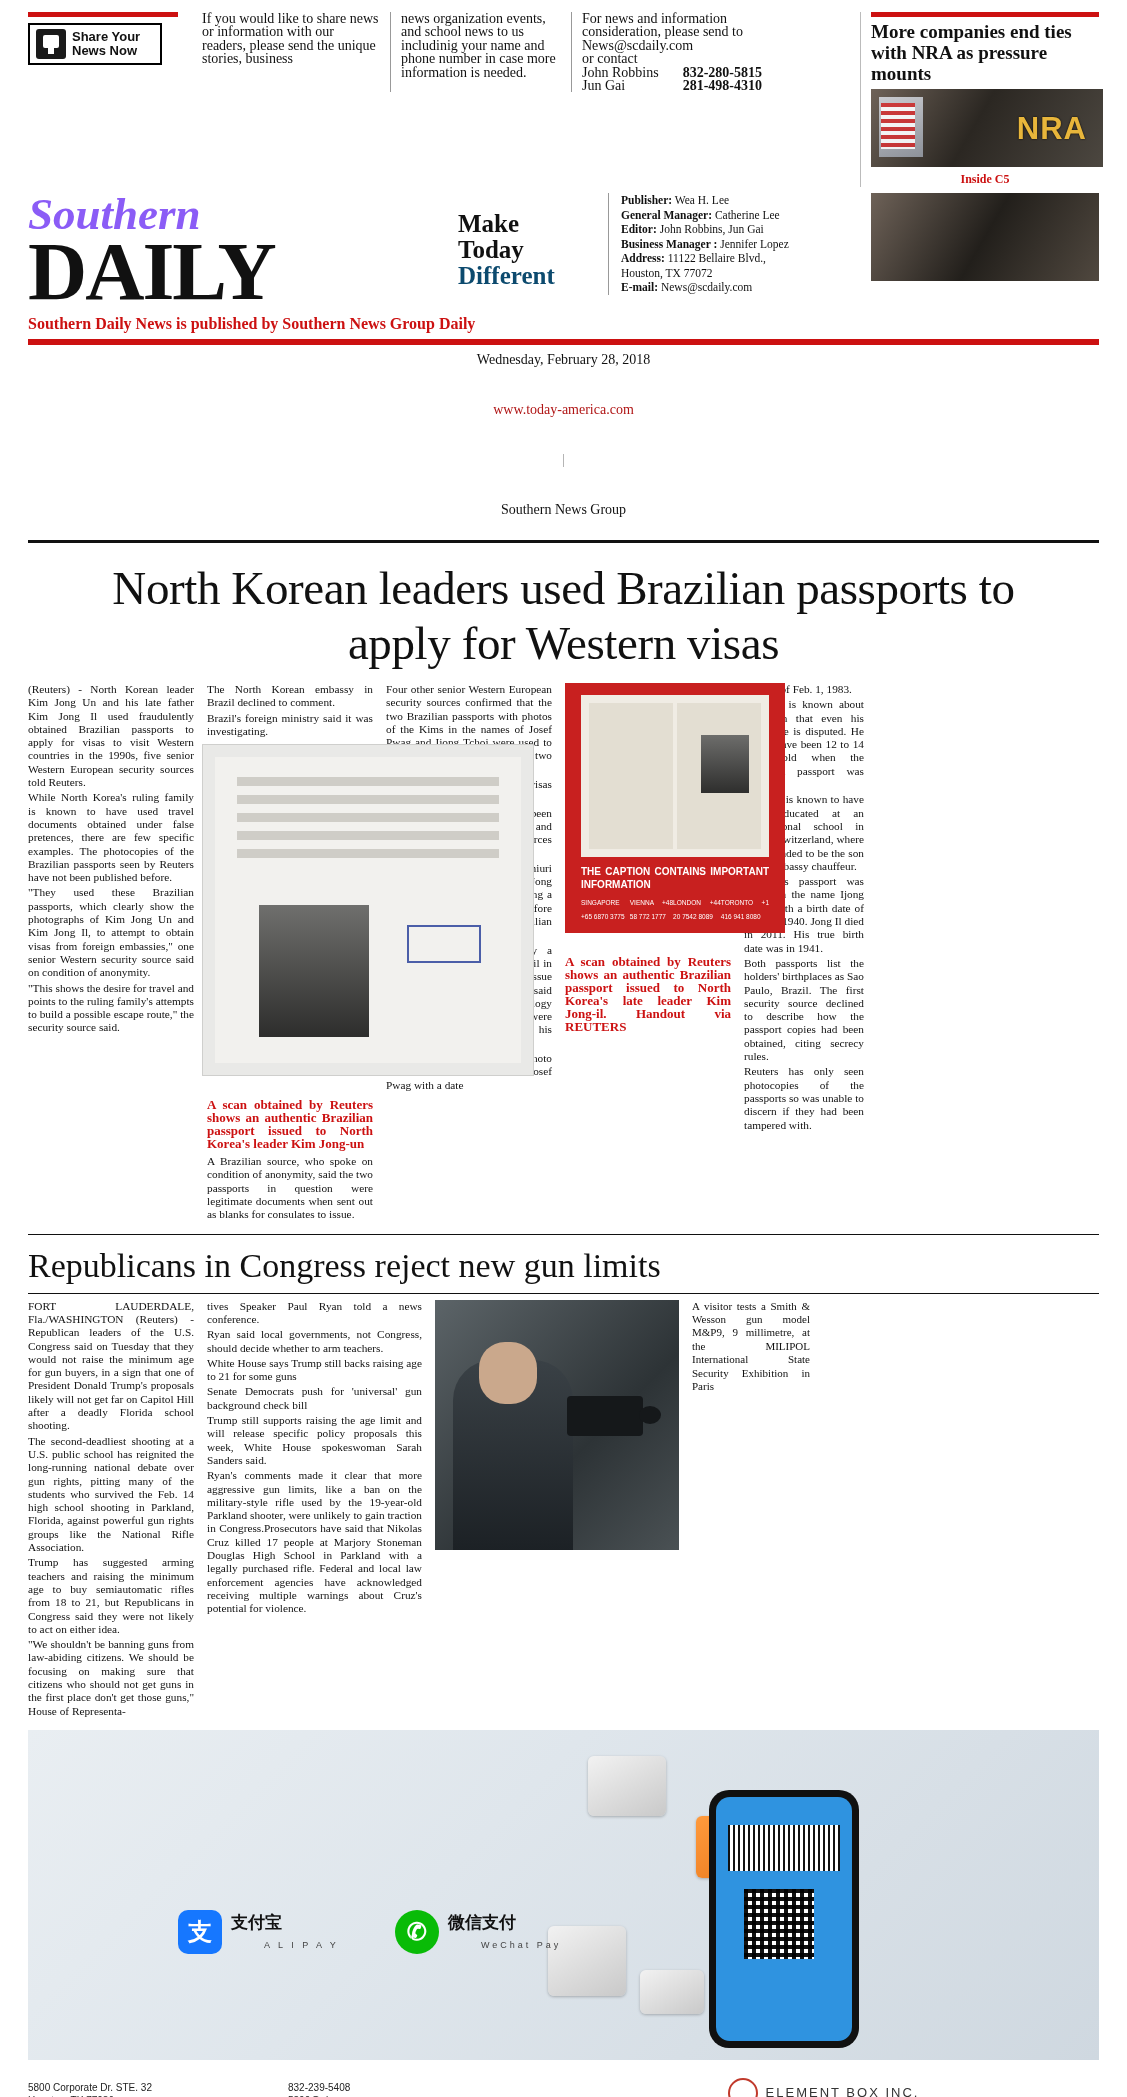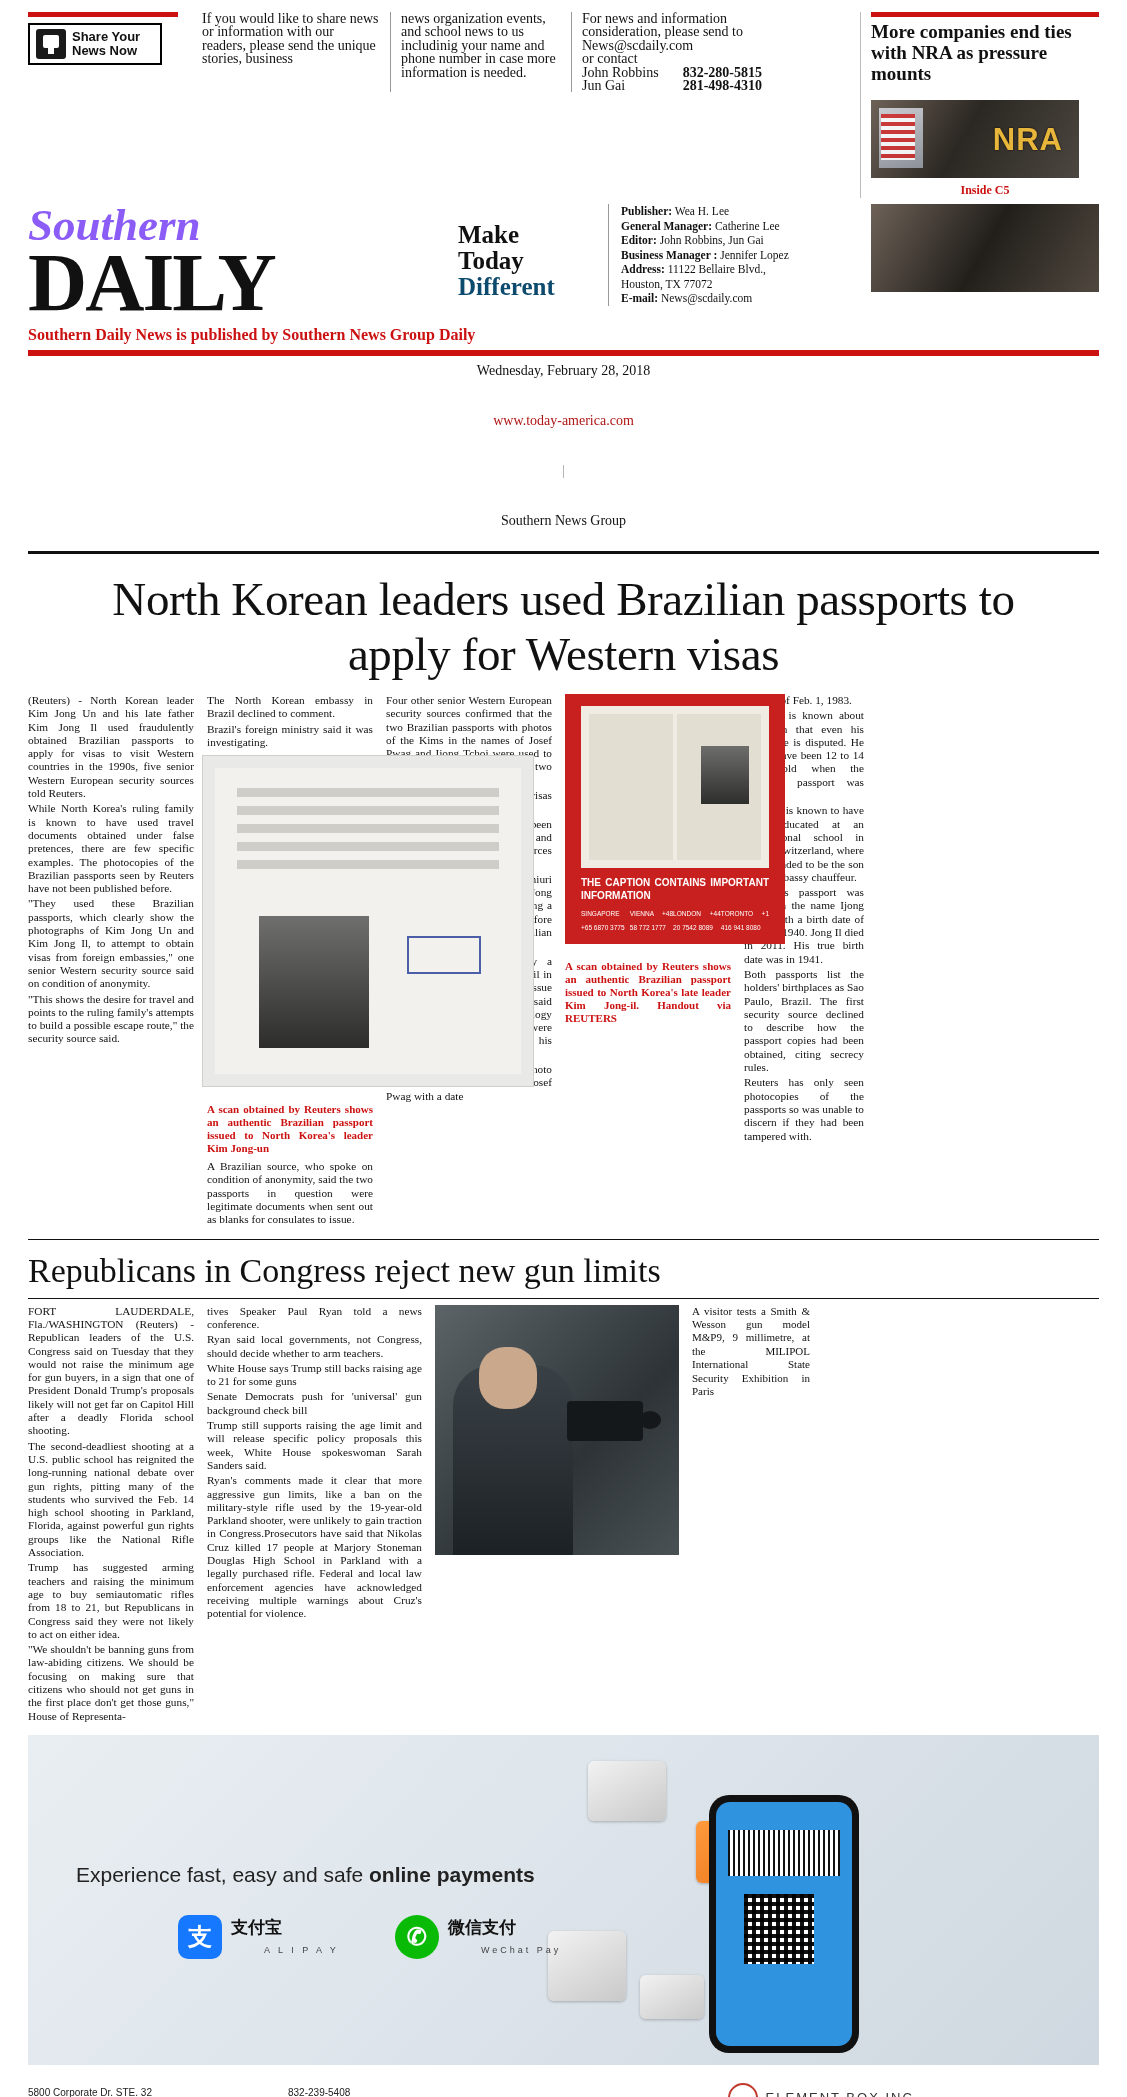--- a/index.html
+++ b/index.html
@@ -18,21 +18,21 @@
   .topcols{display:flex;flex:1;padding-left:14px;}
   .topcol{font-family:"Liberation Serif",serif;font-size:14px;line-height:13.4px;padding:0 10px;}
   .topcol.c1{width:178px;border-right:1px solid #999;}
   .topcol.c2{width:160px;}
   .topcol.c3{width:180px;border-left:1px solid #999;}
   .topcol .bold{font-weight:bold;}
   .topcol .name-row{display:flex;justify-content:space-between;}
   .nra-box{width:228px;flex:none;border-left:1px solid #bbb;padding-left:10px;}
   .nra-rule{height:5px;background:#cc1111;width:228px;margin-bottom:4px;}
   .nra-head{font-family:"Liberation Serif",serif;font-size:19px;font-weight:bold;line-height:21px;}
-  .nra-photo{margin-top:16px;width:208px;height:78px;background:linear-gradient(120deg,#6e6258 0%,#2b2722 45%,#4c4740 100%);position:relative;overflow:hidden;}
+  .nra-photo{margin-top:5px;width:232px;height:78px;background:linear-gradient(120deg,#6e6258 0%,#2b2722 45%,#4c4740 100%);position:relative;overflow:hidden;}
   .nra-photo:before{content:"";position:absolute;left:8px;top:8px;width:44px;height:60px;background:linear-gradient(160deg,#c9cbd0,#8d9199);}
   .nra-logo{position:absolute;right:16px;top:22px;color:#e8b63b;font-family:"Liberation Sans",sans-serif;font-weight:bold;font-size:31px;letter-spacing:1px;text-shadow:0 0 2px #000;}
   .nra-flag{position:absolute;left:10px;top:14px;width:34px;height:46px;background:repeating-linear-gradient(#c22,#c22 4px,#fff 4px,#fff 8px);opacity:.85;}
   .nra-caption{text-align:center;color:#cc1111;font-weight:bold;font-size:12px;margin-top:5px;font-family:"Liberation Serif",serif;}
 
   
   .masthead{display:flex;align-items:flex-start;margin-top:6px;}
   .mast-left{flex:1;position:relative;}
   .mast-southern{font-family:"Liberation Serif",serif;font-style:italic;font-weight:bold;color:#8b5cf6;font-size:45px;line-height:42px;}
   .mast-daily{font-family:"Liberation Serif",serif;font-weight:bold;font-size:82px;line-height:74px;letter-spacing:-2px;}
@@ -52,21 +52,21 @@
   .thinline{height:1px;background:#111;margin-top:2px;}
 
   
   h1.main{font-family:"Liberation Serif",serif;font-size:47px;line-height:55px;font-weight:normal;text-align:center;margin:18px 30px 12px;letter-spacing:-.4px;}
   h2.sec{font-family:"Liberation Serif",serif;font-size:34px;line-height:38px;font-weight:normal;margin:12px 0 8px;}
 
   
   .story{display:flex;gap:13px;font-size:11.3px;line-height:13.3px;text-align:justify;}
   .col{width:166px;}
   .col p{margin:0 0 2px;}
-  .cap{color:#cc1111;font-weight:bold;font-size:11px;line-height:13px;margin-top:16px;}
+  .cap{color:#cc1111;font-weight:bold;font-size:13px;line-height:13px;margin-top:22px;}
 
   .passport-img{width:330px;height:330px;background:#e9e9e7;border:1px solid #cfcfcd;position:relative;overflow:hidden;}
   .pp-inner{position:absolute;inset:12px;background:#f2f1ee;}
   .pp-lines{position:absolute;left:22px;top:20px;right:22px;height:96px;}
   .pp-lines div{height:9px;background:#cfcdc7;margin-bottom:9px;}
   .pp-photo{position:absolute;left:44px;bottom:26px;width:110px;height:132px;background:linear-gradient(180deg,#6f6f6d,#2d2d2c);}
   .pp-stamp{position:absolute;right:40px;bottom:100px;width:70px;height:34px;border:2px solid #4b5ea8;color:#4b5ea8;font-size:9px;}
 
   .redbox-img{width:220px;height:250px;background:#c8201f;position:relative;}
   .redbox-img .inner{position:absolute;left:16px;top:12px;right:16px;height:162px;background:#f0ece4;}
@@ -287,21 +287,20 @@
   </div>
 
   <div class="ad">
     <div class="devices">
       <div style="left:560px;top:26px;width:78px;height:60px;"></div>
       <div style="left:668px;top:86px;width:96px;height:62px;background:linear-gradient(150deg,#ff9a3c,#e8761a);"></div>
       <div style="left:700px;top:170px;width:70px;height:86px;"></div>
       <div style="left:520px;top:196px;width:78px;height:70px;"></div>
       <div style="left:612px;top:240px;width:64px;height:44px;"></div>
     </div>
-    <div class="ad-title"><span>Experience fast, easy and safe </span><b>online payments</b></div>
     <div class="pay-row">
       <div class="pay">
         <span class="badge alipay">支</span>
         <span class="ptxt">
           <span class="cn">支付宝</span><br>
           <span class="en">A L I P A Y</span>
         </span>
       </div>
       <div class="pay">
         <span class="badge wechat">✆</span>

